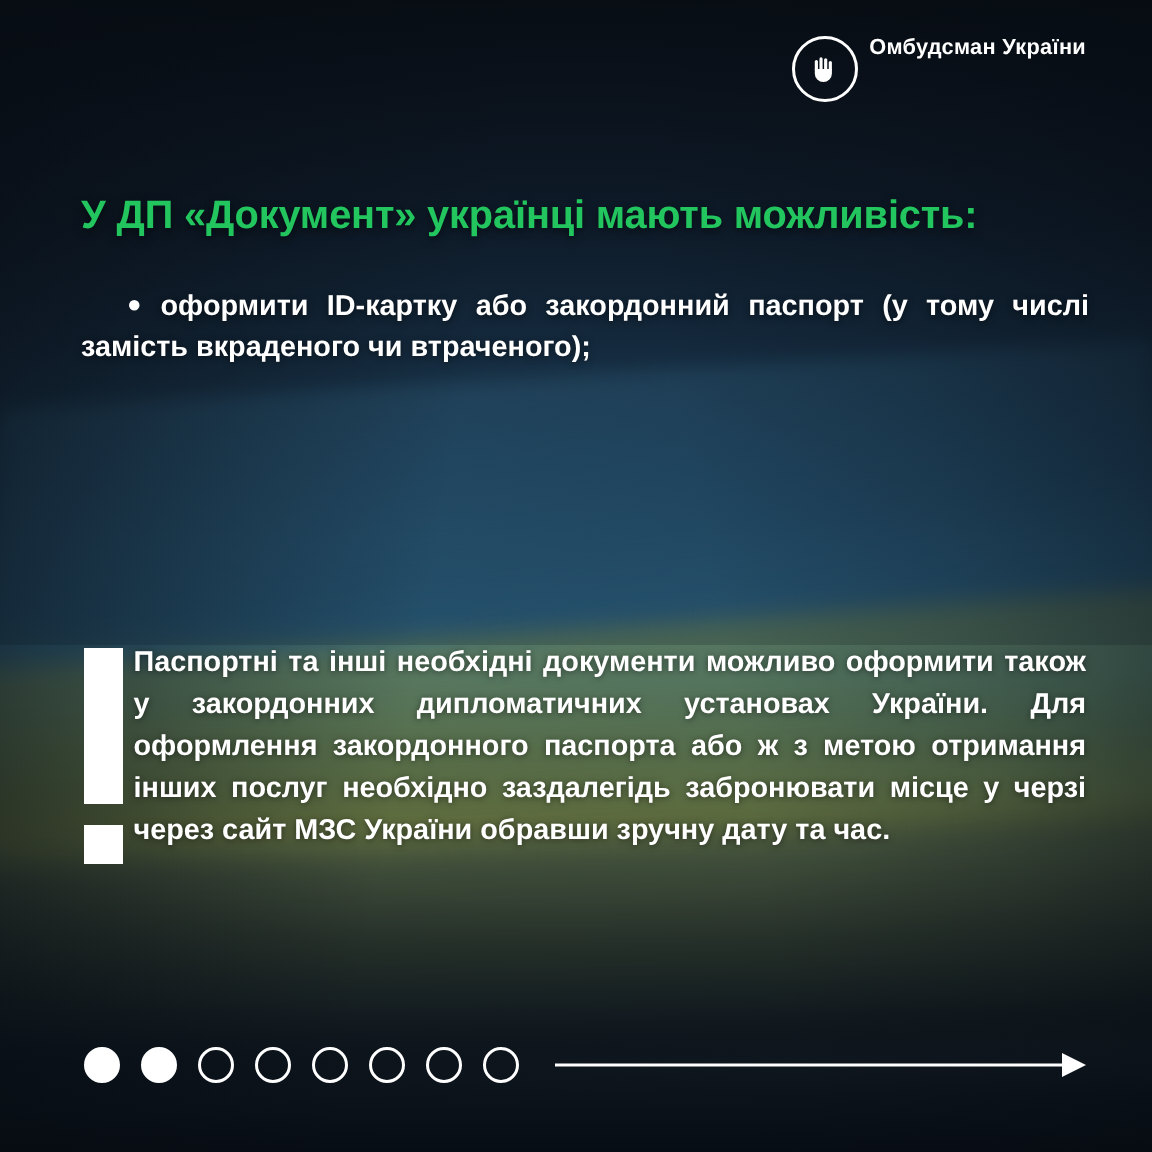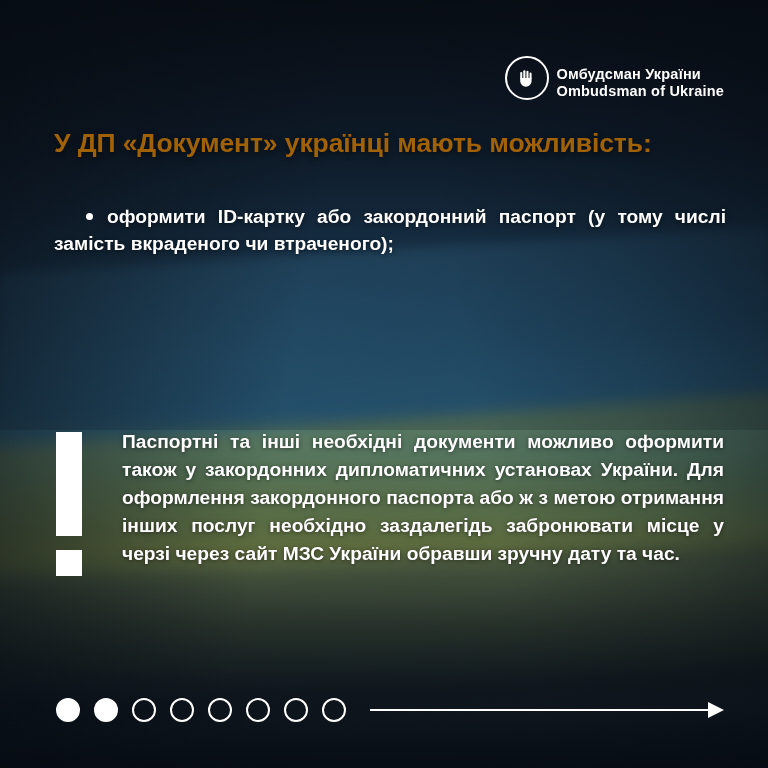--- a/index.html
+++ b/index.html
@@ -107,24 +107,24 @@
 
   
   .content {
     position: absolute;
     inset: 0;
   }
 
   
   .brand {
     position: absolute;
-    top: 56px;
+    top: 24px;
     right: 44px;
     display: flex;
-    align-items: flex-end;
+    align-items: flex-start;
     gap: 7px;
   }
   .brand-mark {
     width: 40px;
     height: 40px;
     border: 2px solid #ffffff;
     border-radius: 50%;
     display: flex;
     align-items: center;
     justify-content: center;
@@ -150,30 +150,30 @@
 
   
   .headline {
     position: absolute;
     left: 54px;
     right: 47px;
     top: 128px;
     font-size: 26.5px;
     font-weight: bold;
     letter-spacing: -0.1px;
-    color: #a16207;
+    color: #22c55e;
     text-shadow: 0 2px 6px rgba(0,0,0,0.55);
   }
 
   
   .list {
     position: absolute;
     left: 54px;
     right: 42px;
-    top: 184px;
+    top: 172px;
   }
   .list-item {
     display: block;
     font-size: 19.2px;
     line-height: 1.42;
     font-weight: bold;
     color: #ffffff;
     text-align: justify;
     text-shadow: 0 1px 4px rgba(0,0,0,0.5);
     margin-bottom: 12px;
@@ -190,21 +190,21 @@
   }
 
   
   .note {
     position: absolute;
     left: 56px;
     right: 44px;
     top: 428px;
     display: flex;
     align-items: flex-start;
-    gap: 40px;
+    gap: 7px;
   }
   .excl {
     position: relative;
     width: 26px;
     flex: none;
     margin-top: 4px;
   }
   .excl-bar {
     width: 26px;
     height: 104px;
@@ -295,21 +295,20 @@
             <rect x="4.2" y="5.0" width="2.1" height="7.2" rx="1.05"></rect>
             <rect x="7.3" y="3.2" width="2.1" height="9.0" rx="1.05"></rect>
             <rect x="10.4" y="3.8" width="2.1" height="8.4" rx="1.05"></rect>
             <rect x="13.5" y="5.6" width="2.1" height="6.6" rx="1.05"></rect>
             <path d="M4.2 11.0 h11.4 v3.0 a5.7 5.7 0 0 1 -5.7 5.7 a5.7 5.7 0 0 1 -5.7 -5.7 z"></path>
           </g>
         </svg>
       </div>
       <div class="brand-text">
         <span class="brand-line1">Омбудсман України</span>
-        <span class="brand-line2">Ombudsman of Ukraine</span>
       </div>
     </div>
 
     <div class="headline">У ДП «Документ» українці мають можливість:</div>
 
     <div class="list">
       <p class="list-item">
         <span class="dot"></span><span>оформити ID-картку або закордонний паспорт (у тому числі замість вкраденого чи втраченого);</span>
       </p>
     </div>

